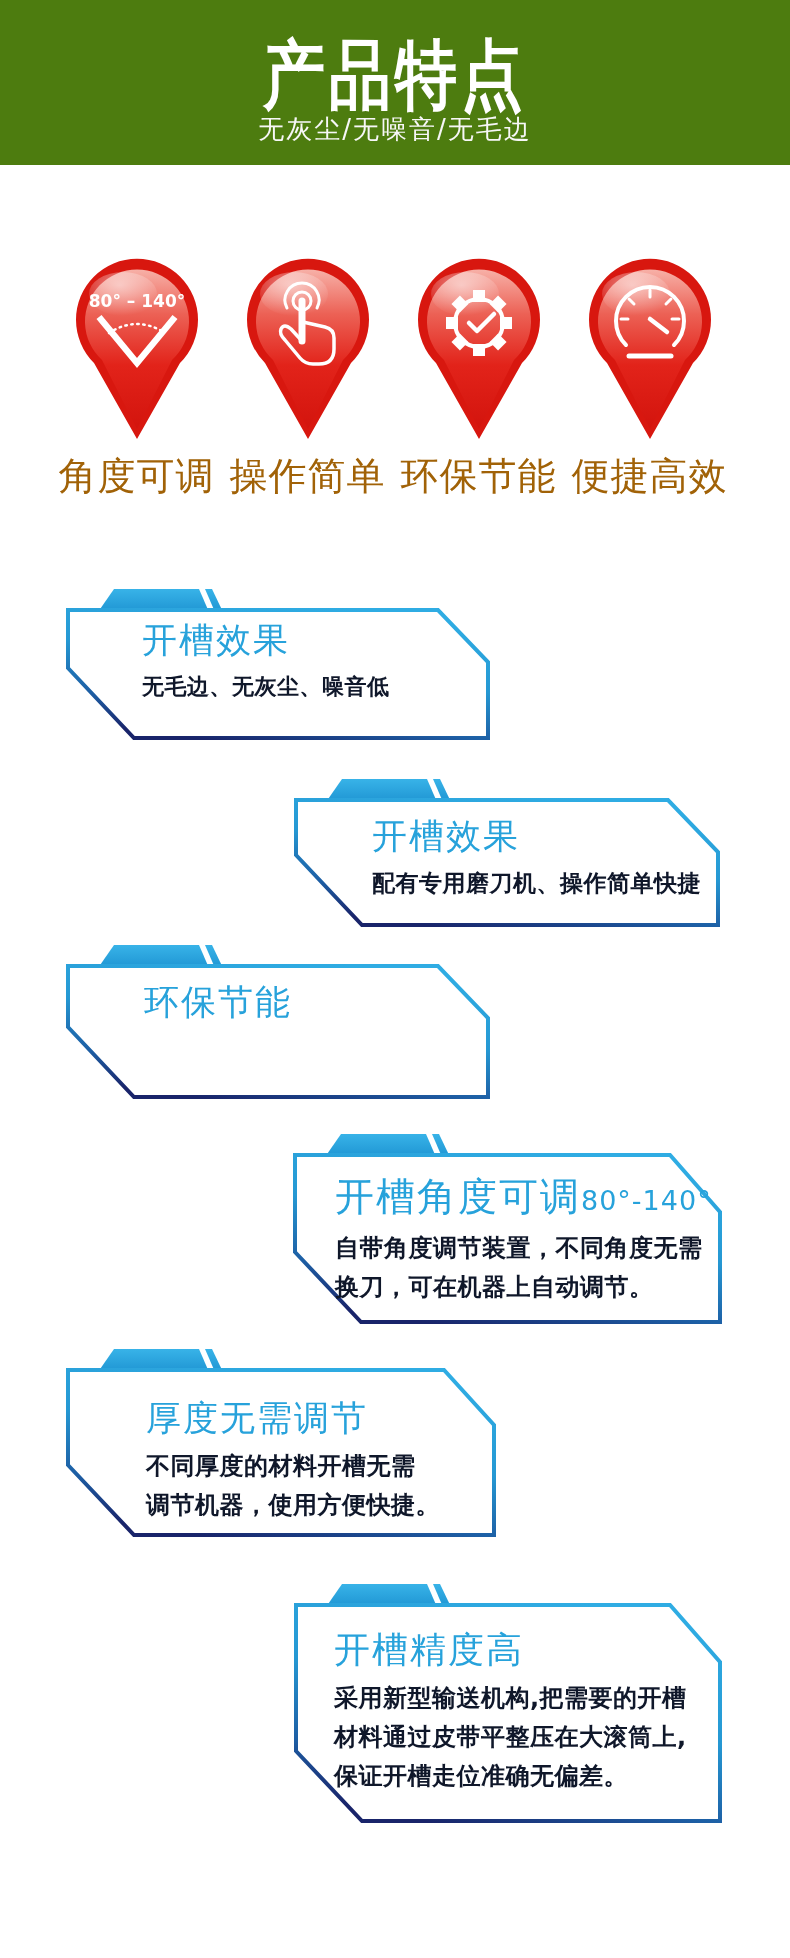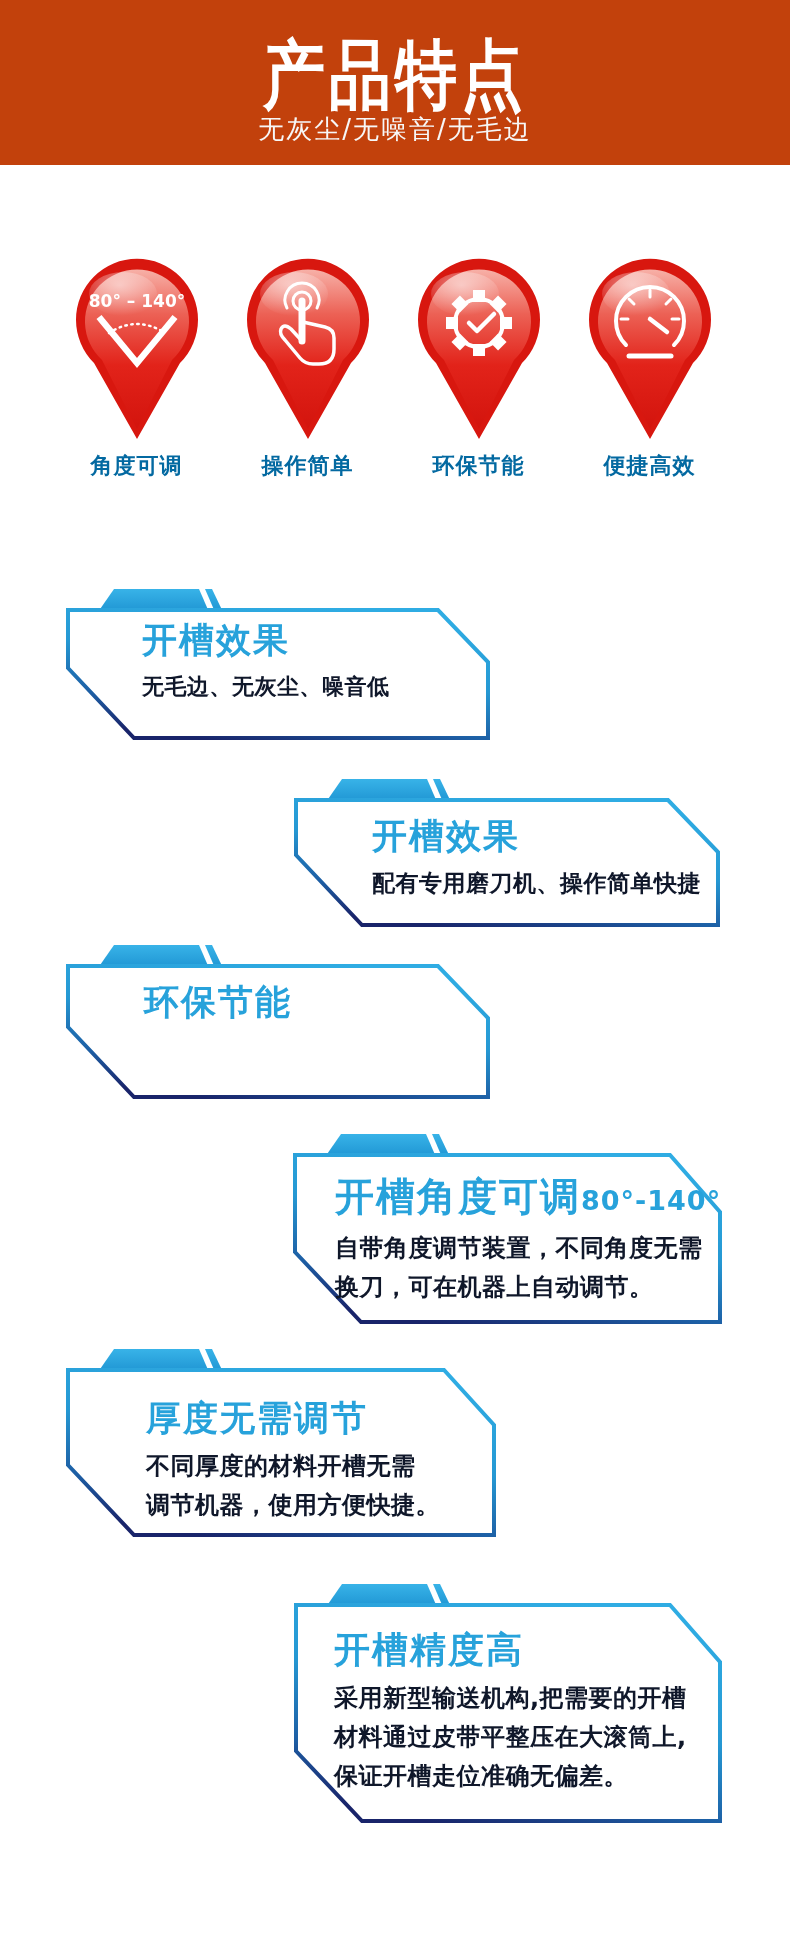--- a/index.html
+++ b/index.html
@@ -1,43 +1,43 @@
 <!DOCTYPE html>
 <html><head>
 <meta charset="utf-8">
 <style>
   html,body{margin:0;padding:0;background:#ffffff;}
   .page{
     position:relative;width:790px;height:1958px;background:#ffffff;
     font-family:"DejaVu Sans","Liberation Sans",sans-serif;overflow:hidden;
   }
   
-  .header{position:absolute;left:0;top:0;width:790px;height:165px;background:#c2410c;}
+  .header{position:absolute;left:0;top:0;width:790px;height:165px;background:#4d7c0f;}
   .header-title{
     position:absolute;top:24px;left:0;width:100%;text-align:center;
     color:#ffffff;font-size:62px;font-weight:900;letter-spacing:4px;
     transform:scaleY(1.22);transform-origin:center top;white-space:nowrap;
   }
   .header-sub{
     position:absolute;top:112px;left:0;width:100%;text-align:center;
     color:#f7f7f7;font-size:26px;font-weight:400;letter-spacing:2px;white-space:nowrap;
   }
   
   .feature{position:absolute;top:253px;width:171px;text-align:center;}
   .feature svg{display:block;margin:0 auto;}
   .feature-label{
-    margin-top:8px;font-size:22px;font-weight:700;color:#0369a1;
+    margin-top:8px;font-size:38px;font-weight:400;color:#a16207;
     letter-spacing:1px;white-space:nowrap;
   }
   
   .callout{position:absolute;}
   .callout > svg{position:absolute;left:-5px;top:-31px;}
   .callout-text{position:relative;height:100%;box-sizing:border-box;display:flex;flex-direction:column;}
   .callout-title{
-    font-weight:700;font-size:35px;color:#27a2db;letter-spacing:2px;white-space:nowrap;line-height:1.15;
+    font-weight:400;font-size:35px;color:#27a2db;letter-spacing:2px;white-space:nowrap;line-height:1.15;
   }
   .callout-title .suffix{font-size:27px;letter-spacing:1px;}
   .callout-desc{
     margin-top:9px;font-size:23px;font-weight:700;color:#0f172a;
     line-height:1.62;letter-spacing:0.5px;white-space:pre;
   }
 </style>
 </head>
 <body>
 

